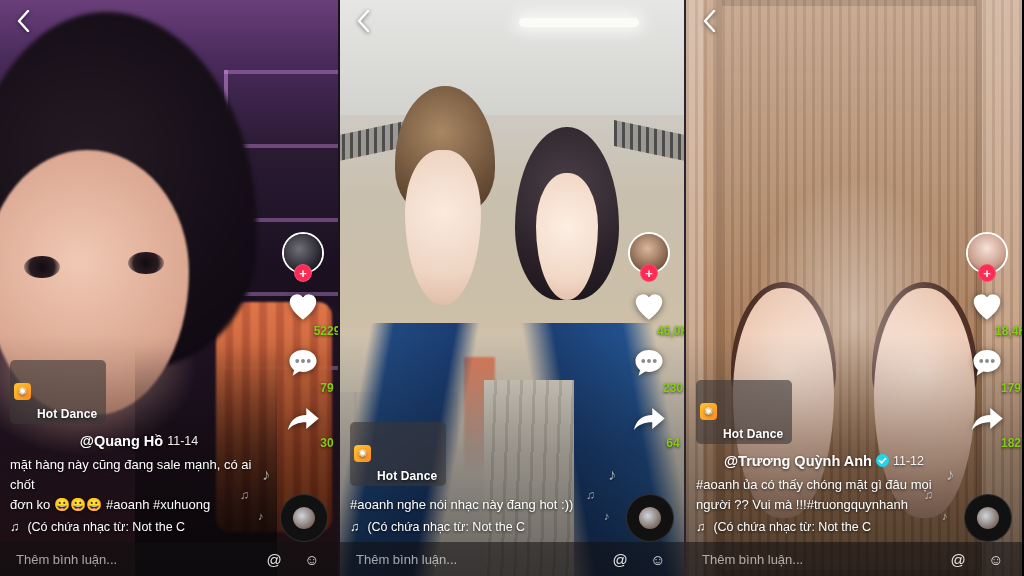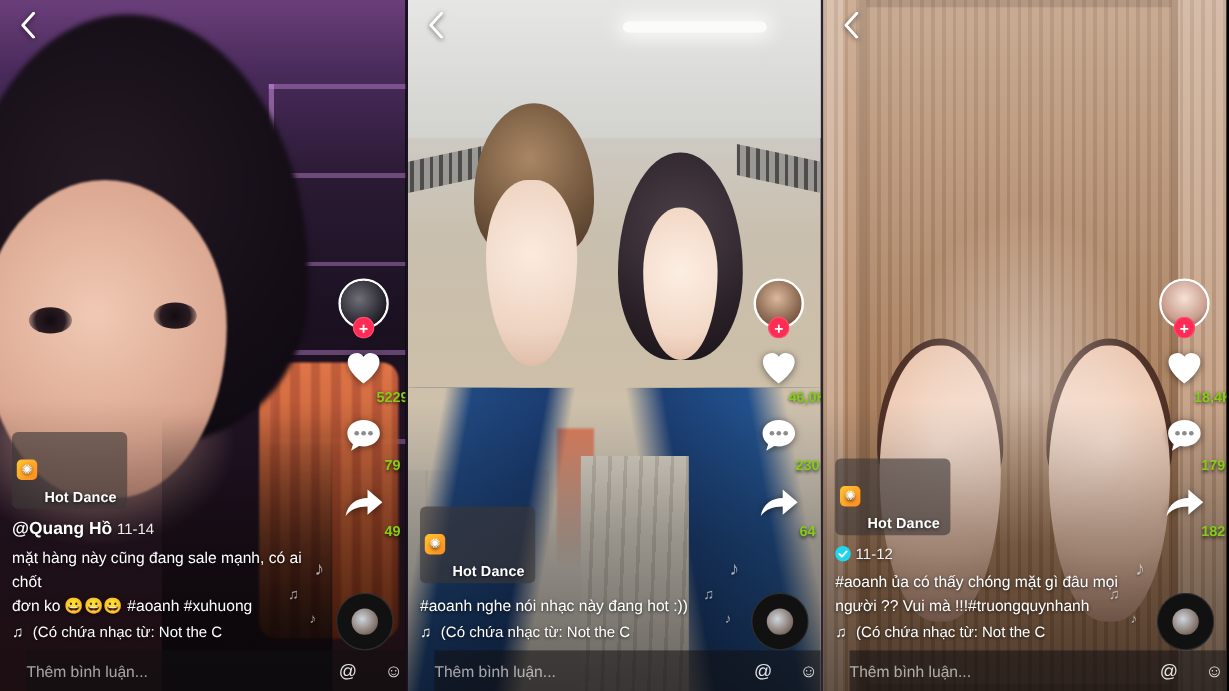--- a/index.html
+++ b/index.html
@@ -151,30 +151,30 @@
   .notes i.n3{ left:22px; top:44px; font-size:11px; }
 
   .meta{ position:absolute; left:10px; right:70px; bottom:42px; color:#fff;
     text-shadow:0 1px 3px rgba(0,0,0,.75); }
   .badge{ display:inline-flex; align-items:center; gap:6px;
     background:rgba(60,55,55,.62); border-radius:5px; padding:3px 9px 3px 4px; margin-bottom:9px; }
   .badge .bi{ width:17px; height:17px; border-radius:4px;
     background:linear-gradient(135deg,#ffc531,#ff8a1f);
     display:flex; align-items:center; justify-content:center; font-size:11px; color:#fff; }
   .badge .bl{ font-size:12px; font-weight:700; letter-spacing:.1px;margin-top:44px; }
-  .uname{ font-size:14.5px; font-weight:700; display:flex; align-items:center; gap:4px; margin-bottom:6px; }
+  .uname{ font-size:14.5px; font-weight:700; display:flex; align-items:center; gap:4px; margin-bottom:6px;justify-content:center; }
   .verified{ width:13px; height:13px; border-radius:50%; background:#20d5ec;
     display:inline-flex; align-items:center; justify-content:center; }
   .date{ font-weight:400; font-size:12.5px; opacity:.92; }
   .desc{ font-size:13px; line-height:1.55; margin-bottom:5px; }
   .music{ font-size:12.5px; display:flex; align-items:center; gap:8px;
     white-space:nowrap; overflow:hidden; }
 
   .cbar{ position:absolute; left:0; right:0; bottom:0; height:34px;
-    background:rgba(18,16,18,.55); display:flex; align-items:center; padding:0 0;margin-left:22px; }
+    background:rgba(18,16,18,.55); display:flex; align-items:center; padding:0 16px; }
   .cbar .ph{ color:rgba(255,255,255,.62); font-size:13px; flex:1; }
   .cbar .ic{ color:rgba(255,255,255,.88); font-size:15px; margin-left:18px;
     display:flex; align-items:center; justify-content:center; width:20px; height:20px; }
 </style>
 </head>
 <body>
 
 <div class="stage">
 
   <div class="panel p1">
@@ -214,21 +214,21 @@
           <circle cx="7.6" cy="10" r="1.5" fill="#8b8b8b"></circle>
           <circle cx="12" cy="10" r="1.5" fill="#8b8b8b"></circle>
           <circle cx="16.4" cy="10" r="1.5" fill="#8b8b8b"></circle>
         </svg>
         <span class="cnt">79</span>
       </div>
       <div class="act">
         <svg width="34" height="28" viewBox="0 0 26 20">
           <path d="M1.5 18.5C3 10.5 8.5 7 15.5 6.9V1.6L25 9.6l-9.5 8v-5.2C9.5 12.4 4.6 14.2 1.5 18.5z" fill="#fff"></path>
         </svg>
-        <span class="cnt">49</span>
+        <span class="cnt">30</span>
       </div>
     </div>
 
     <div class="notes">
       <i class="n1">♪</i>
       <i class="n2">♫</i>
       <i class="n3">♪</i>
     </div>
     <div class="disc">
       <div class="inner"></div>
@@ -400,20 +400,21 @@
     <div class="disc">
       <div class="inner"></div>
     </div>
 
     <div class="meta">
       <div class="badge">
         <span class="bi">✺</span>
         <span class="bl">Hot Dance</span>
       </div>
       <div class="uname">
+        <span>@Trương Quỳnh Anh</span>
         <span class="verified">
           <svg width="9" height="9" viewBox="0 0 10 10">
               <path d="M1.6 5.2L4 7.6 8.4 2.8" fill="none" stroke="#fff" stroke-width="1.8" stroke-linecap="round" stroke-linejoin="round"></path>
             </svg>
         </span>
         <span class="date">11-12</span>
       </div>
       <div class="desc">
         <div>#aoanh ủa có thấy chóng mặt gì đâu mọi</div>
         <div>người ?? Vui mà !!!#truongquynhanh</div>

